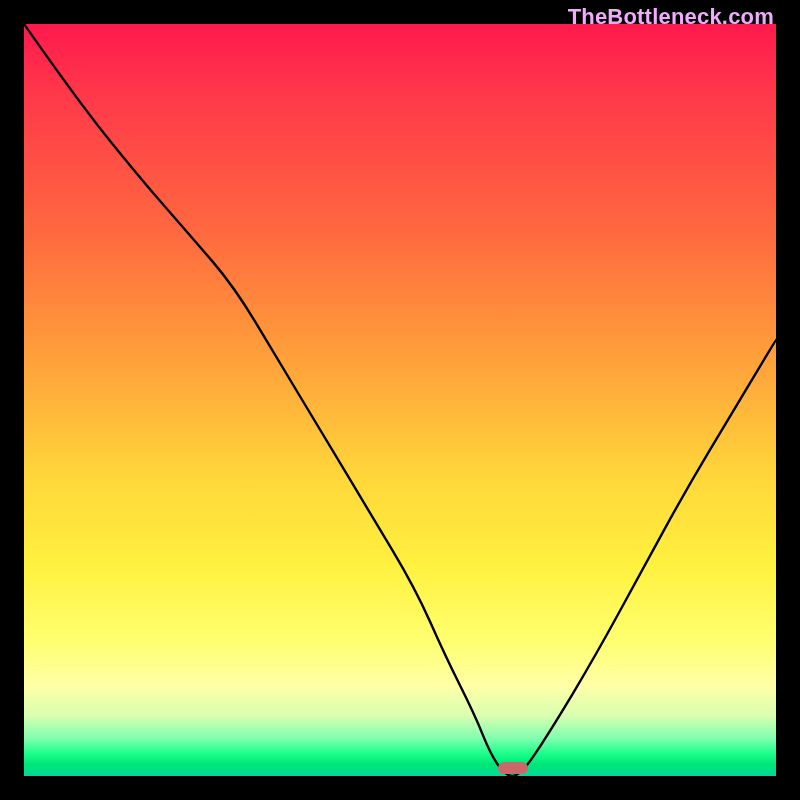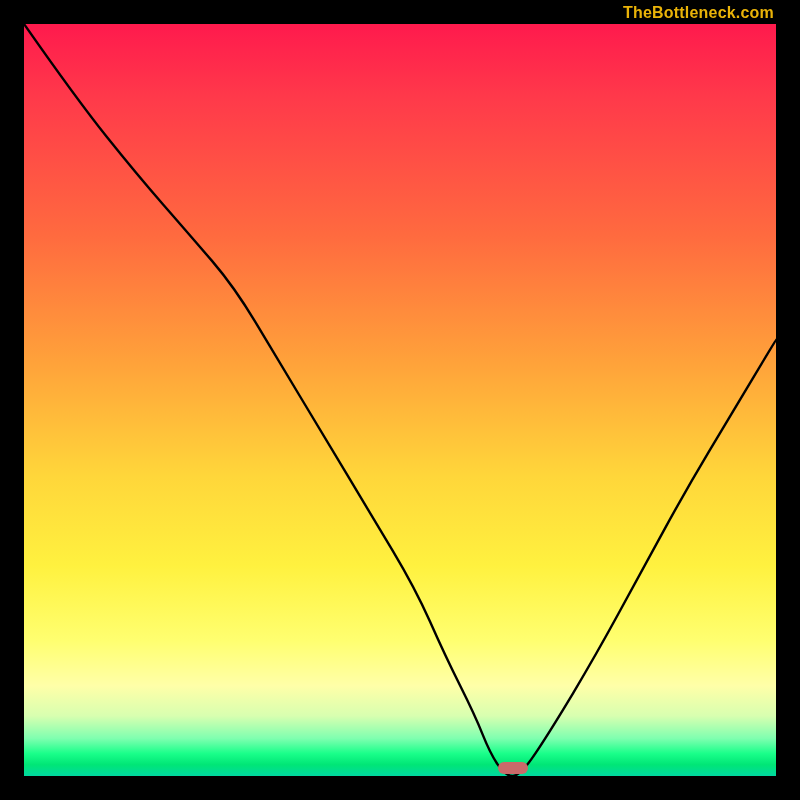--- a/index.html
+++ b/index.html
@@ -48,23 +48,23 @@
       #1aff8a 97%,
       #00e676 98.5%,
       #00d8a0 100%
     );
   }
   .watermark {
     position: absolute;
     top: 4px;
     right: 26px;
     font-family: Arial, Helvetica, sans-serif;
-    font-size: 16px;
+    font-size: 22px;
     font-weight: 600;
-    color: #eab308;
+    color: #f0abfc;
     letter-spacing: 0.2px;
     user-select: none;
   }
   .curve-svg {
     position: absolute;
     left: 0;
     top: 0;
   }
   .marker {
     position: absolute;

